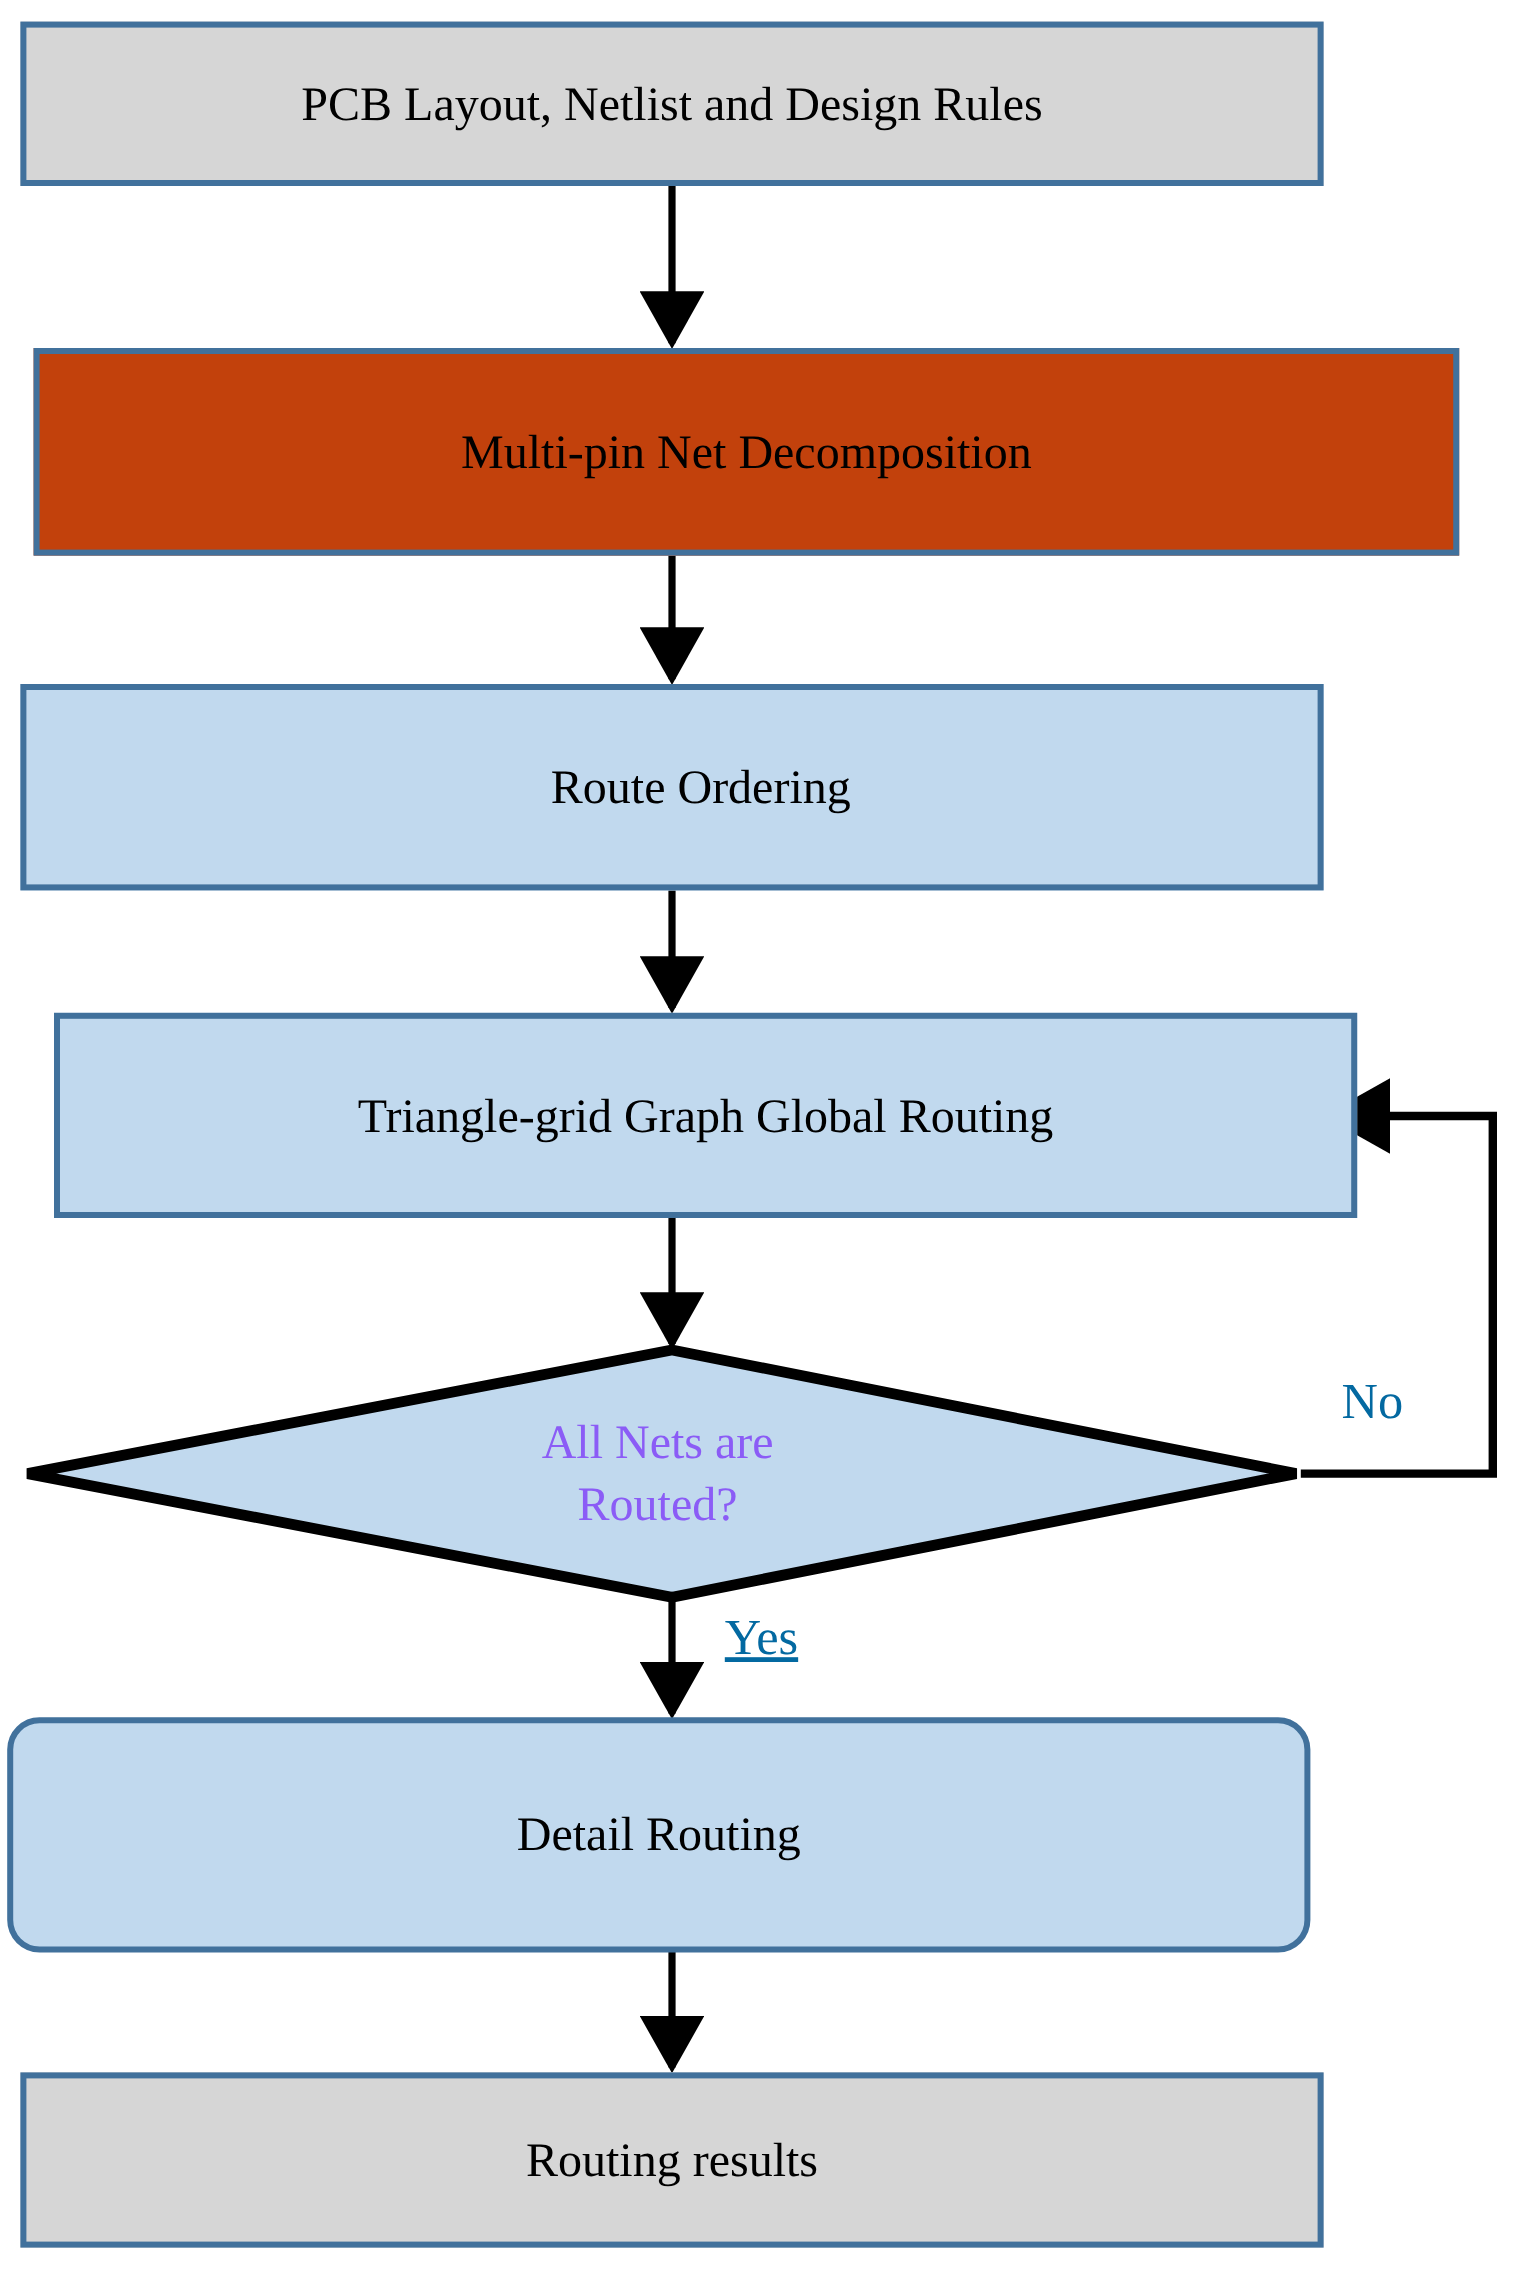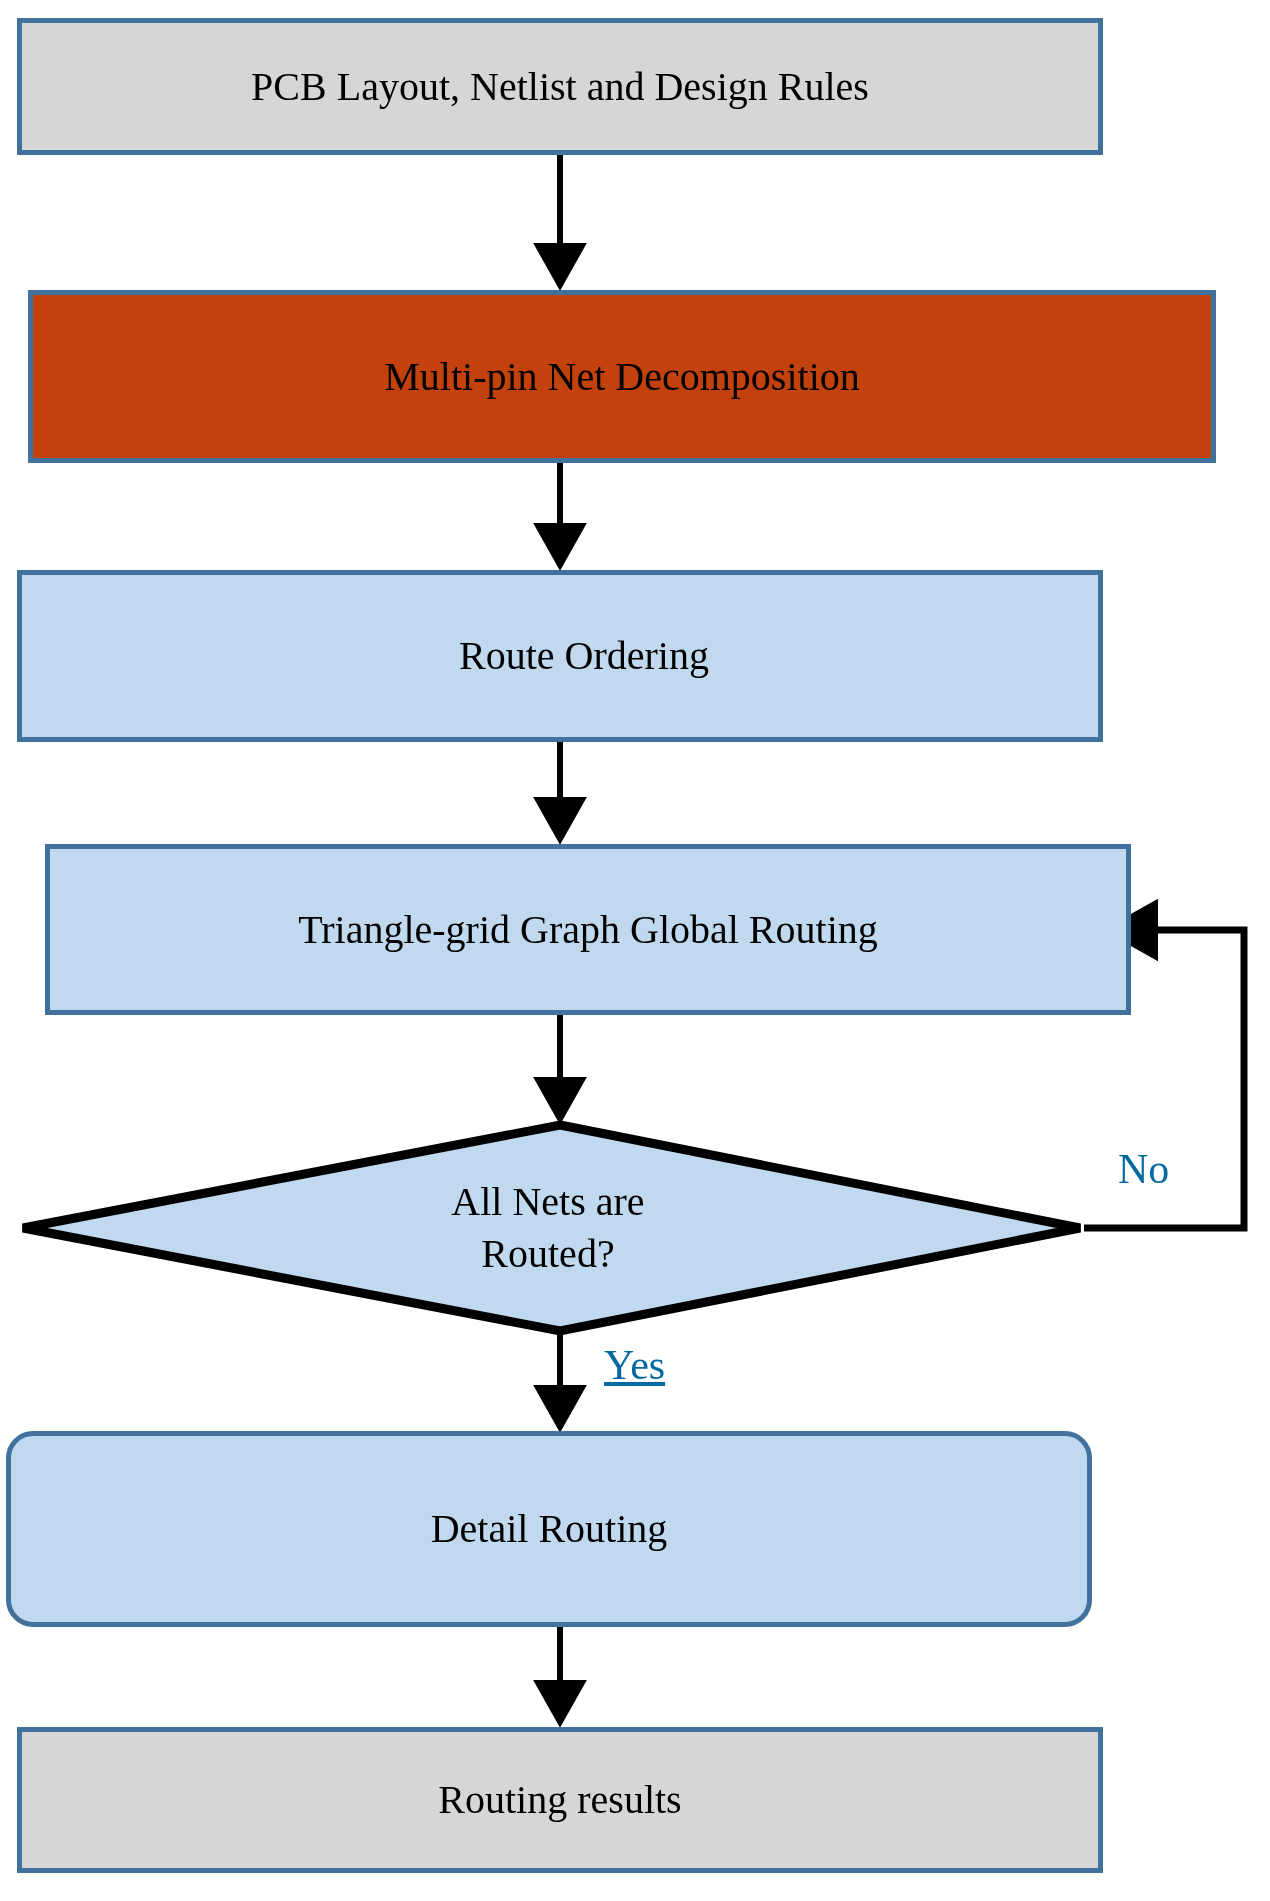--- a/index.html
+++ b/index.html
@@ -42,21 +42,21 @@
     text-align: center;
   }
   .decision svg {
     position: absolute;
     left: 0;
     top: 0;
   }
   .decision .node-label {
     position: relative;
     z-index: 2;
-    color: #000000;
+    color: #8b5cf6;
     line-height: 1.3;
   }
   .edge-layer {
     position: absolute;
     left: 0;
     top: 0;
     width: 1270px;
     height: 1901px;
     pointer-events: none;
   }

